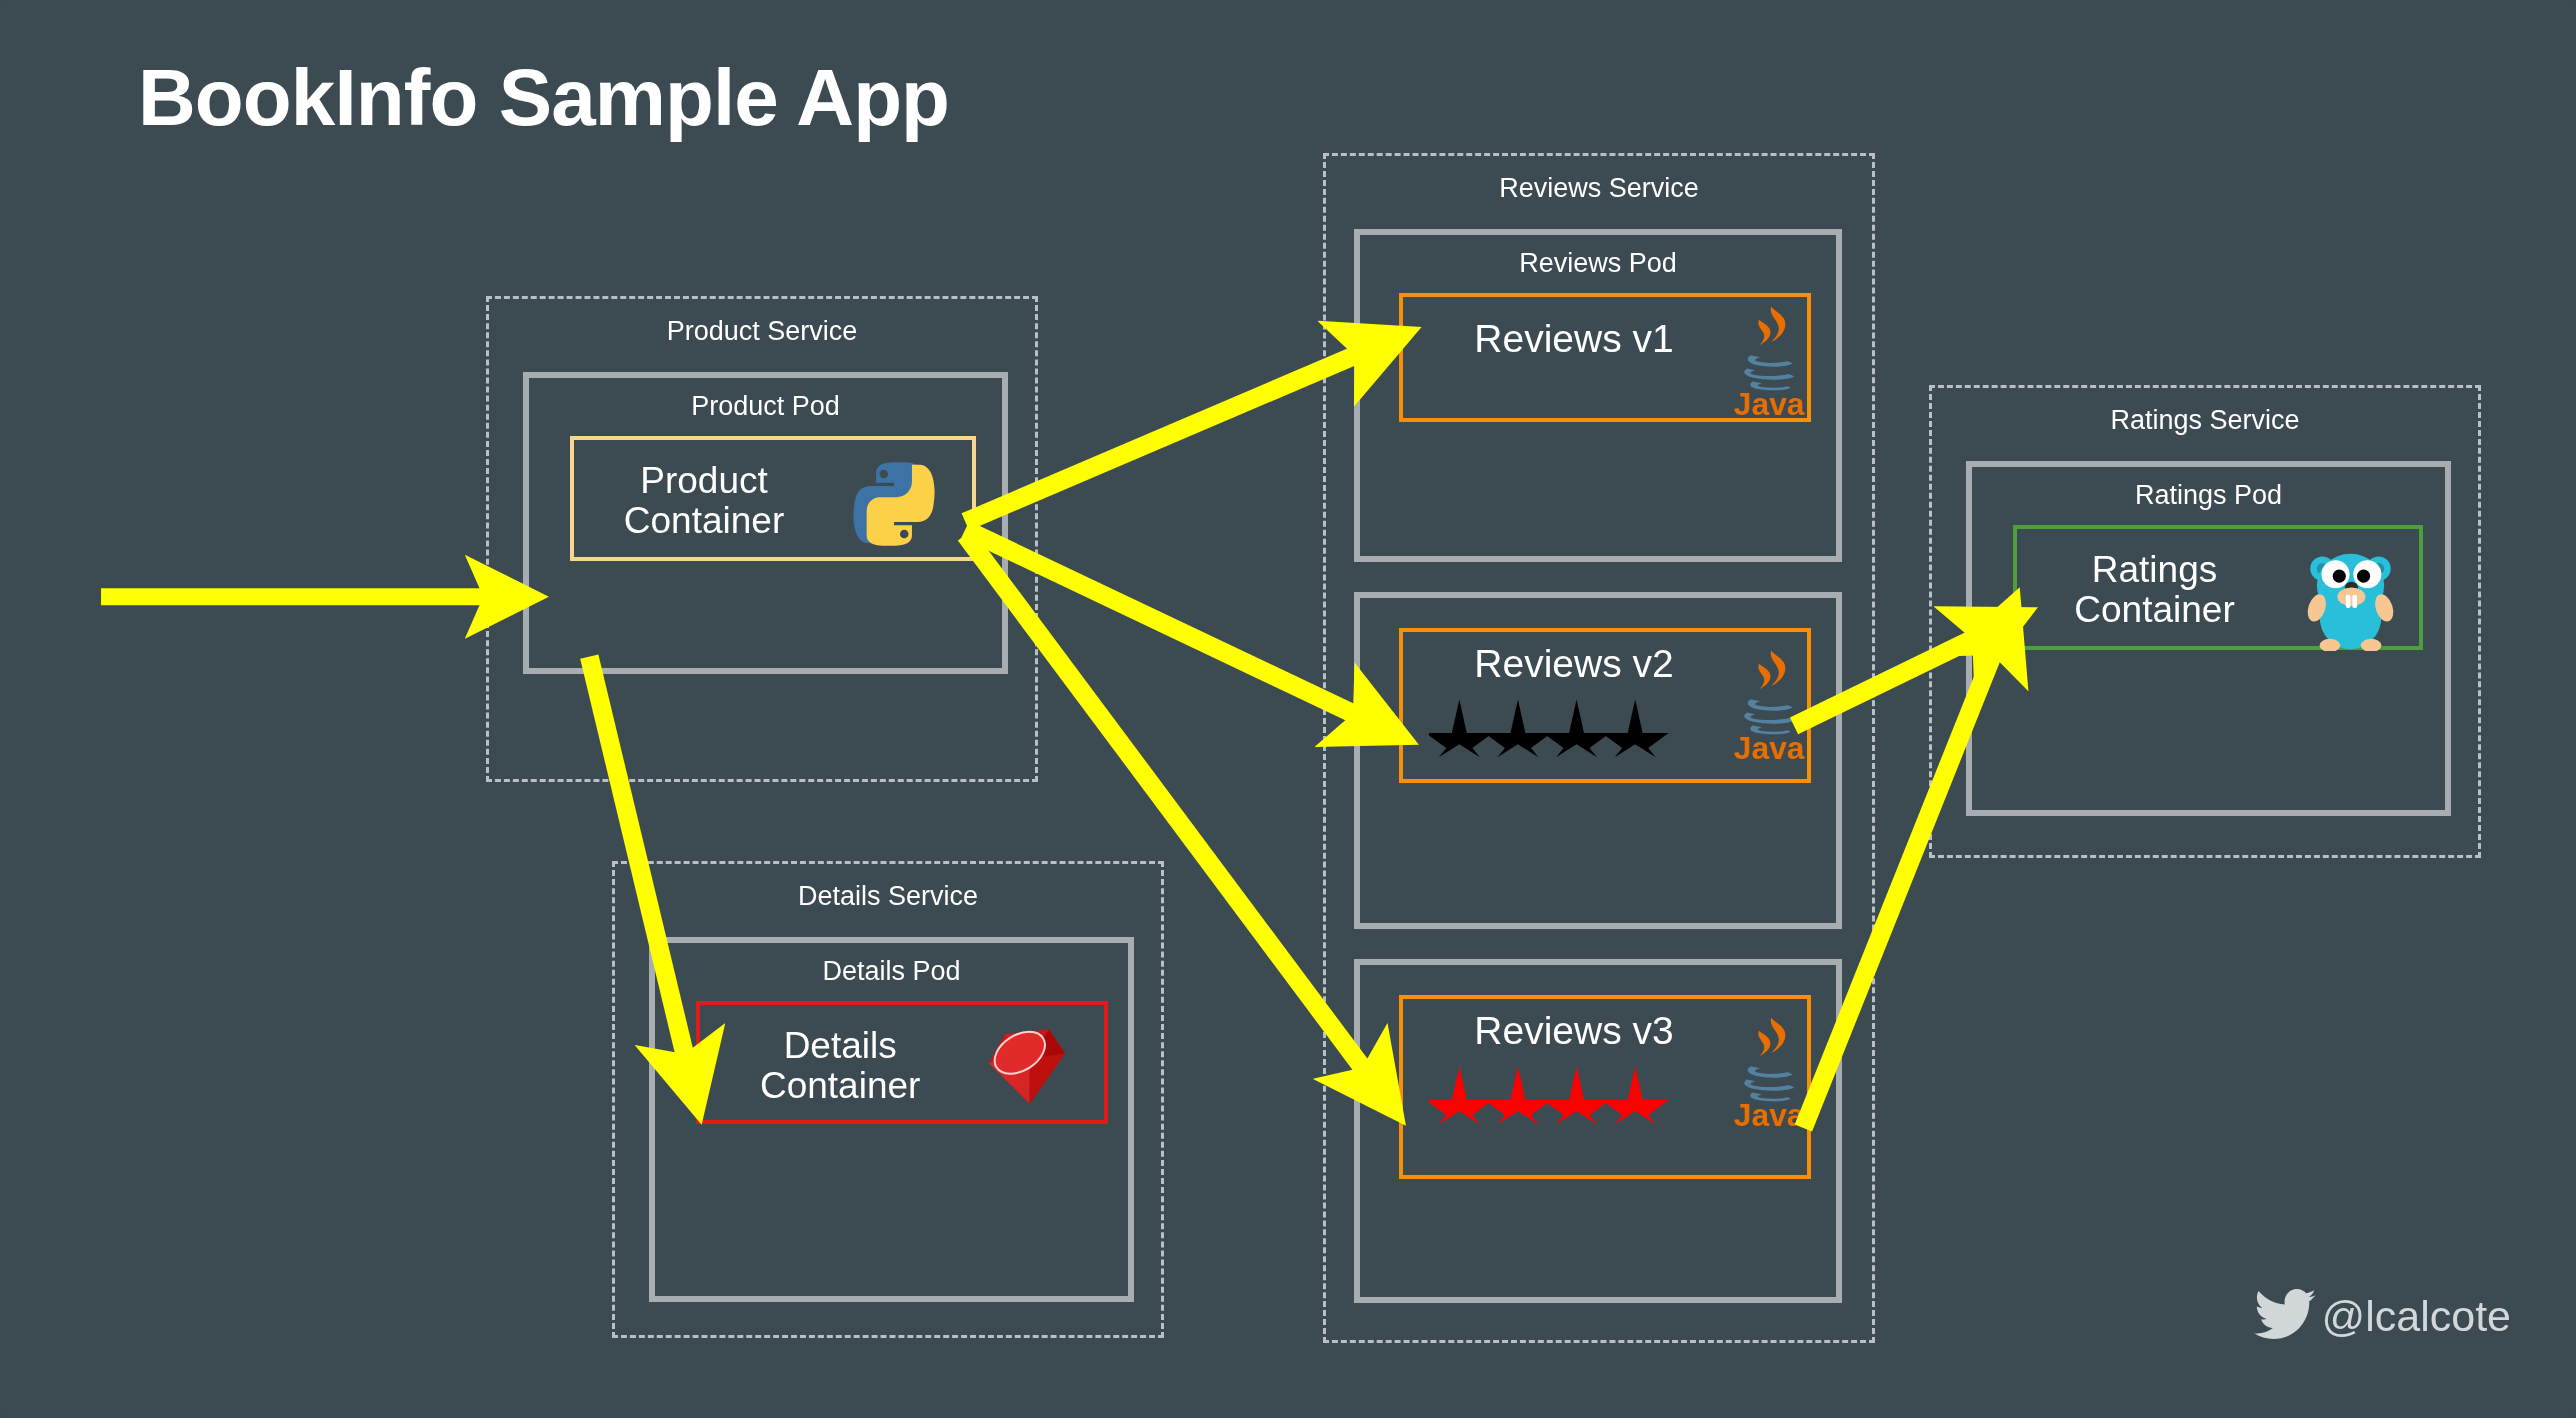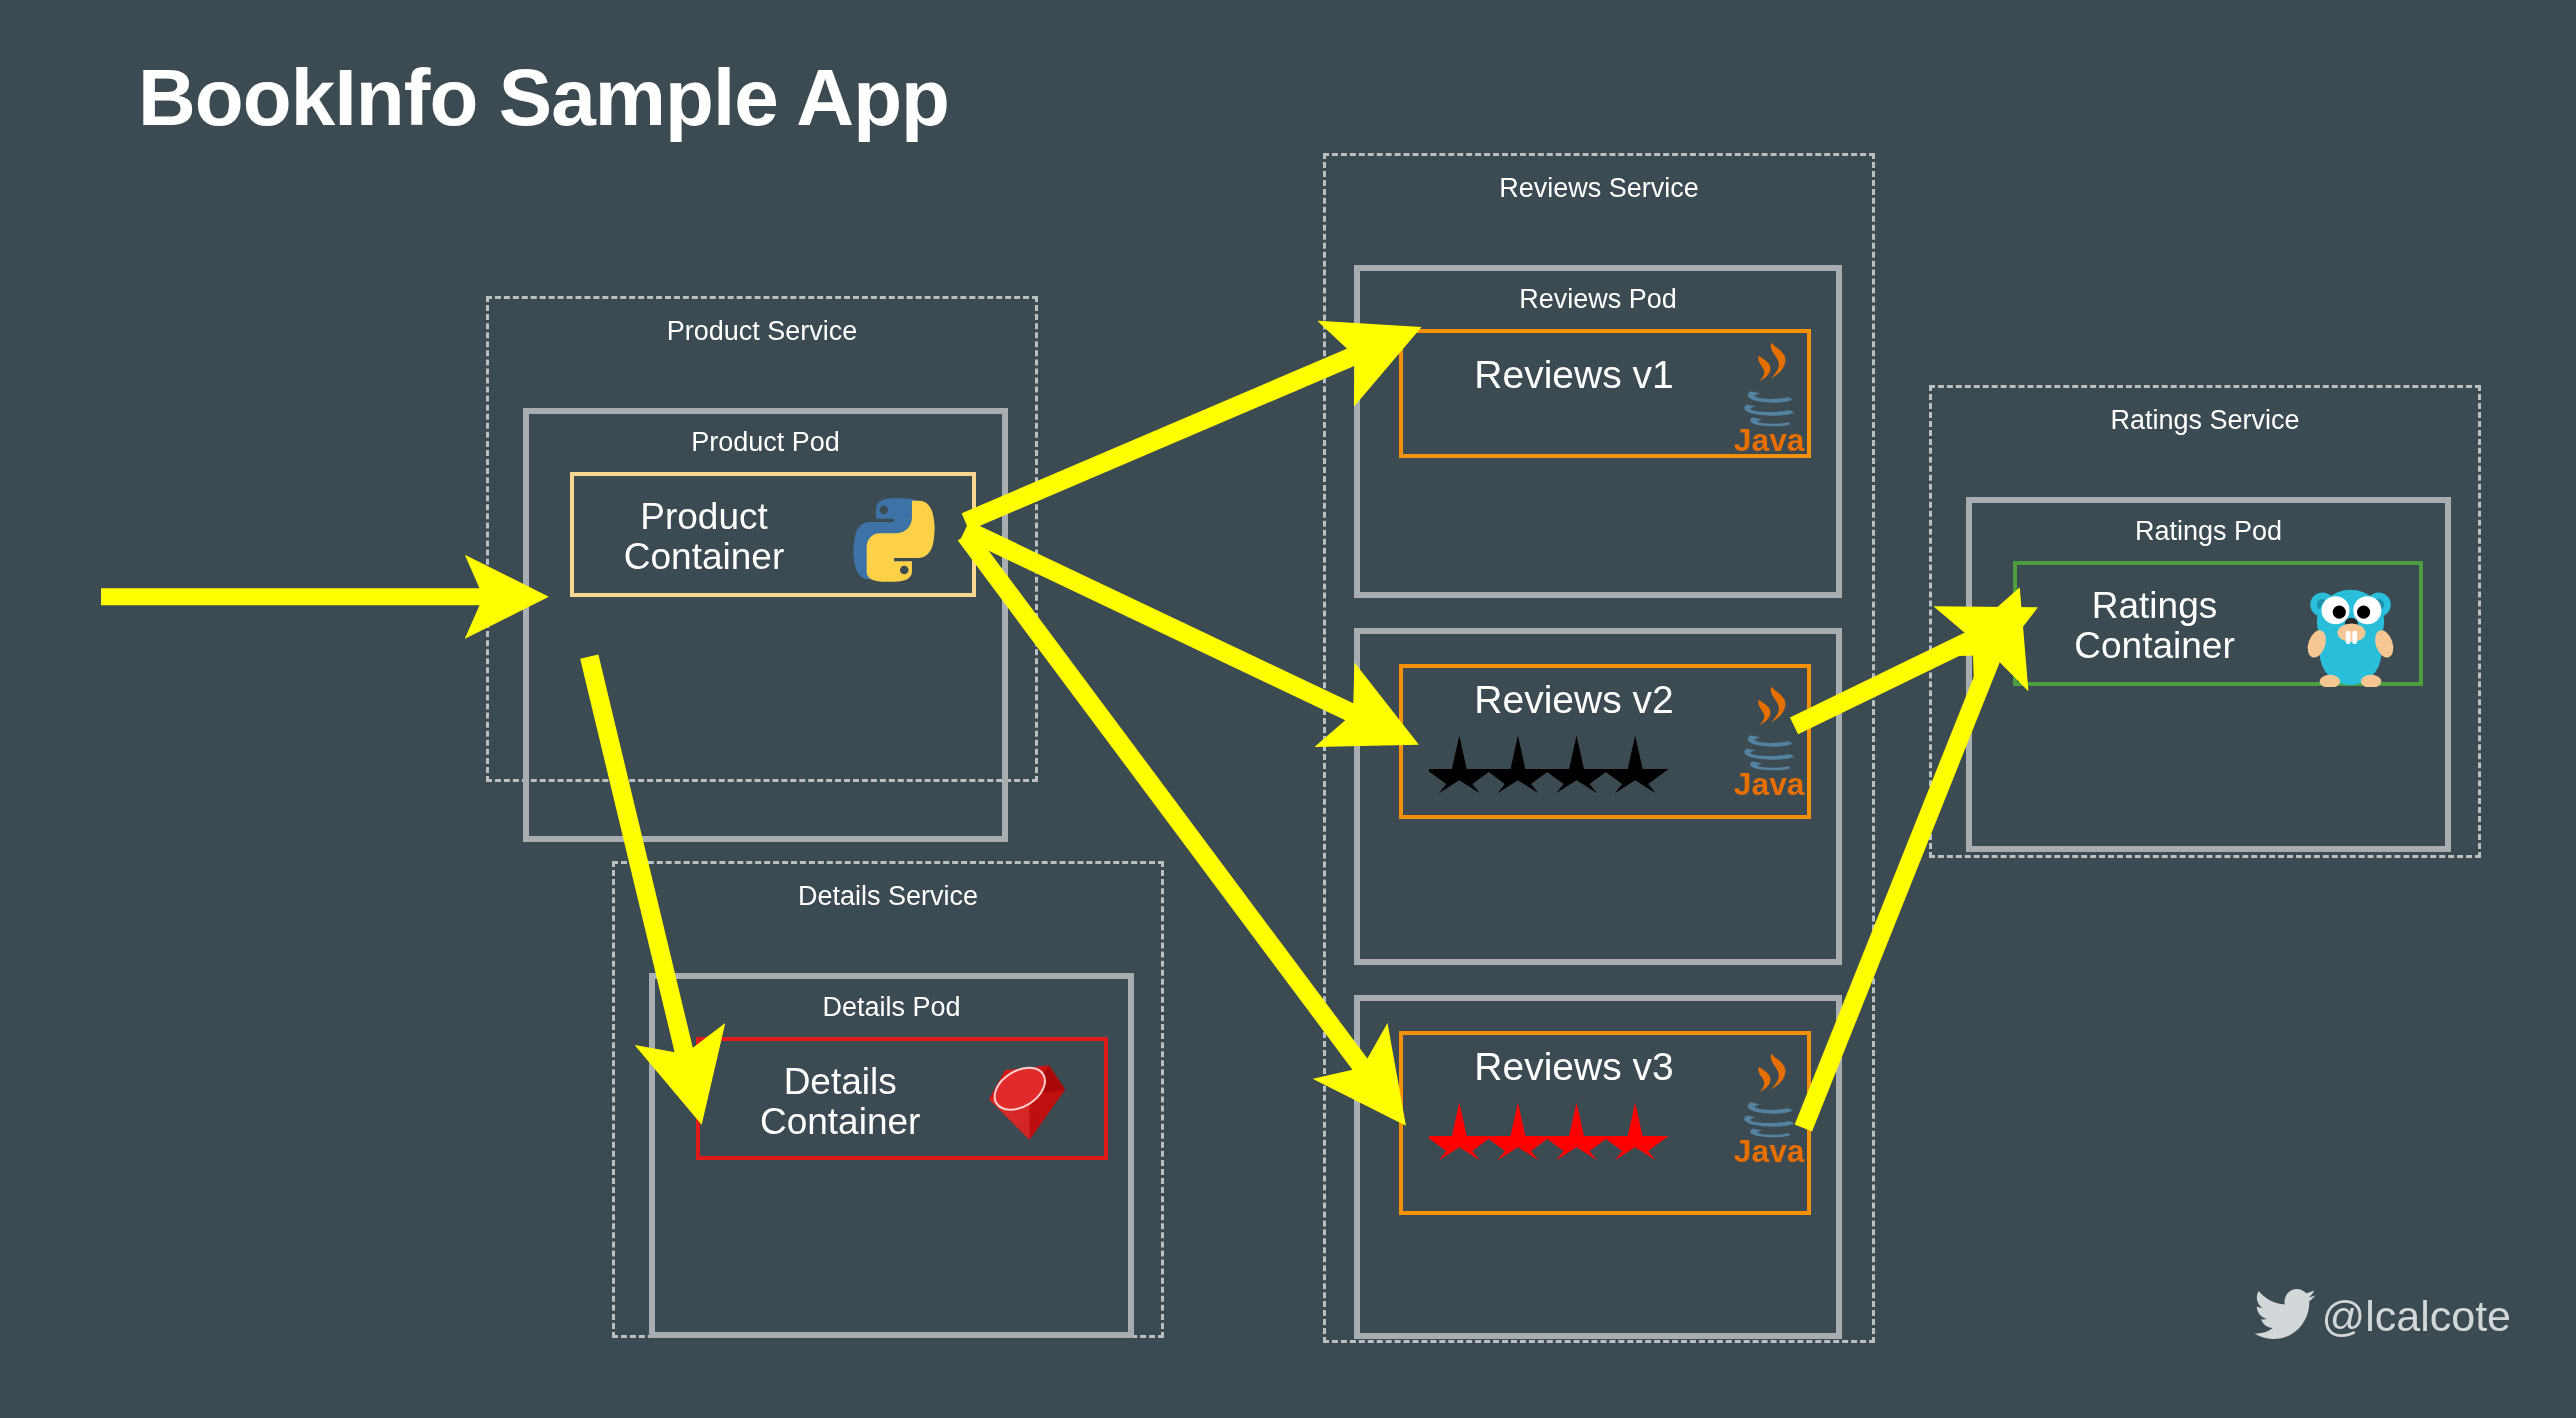--- a/index.html
+++ b/index.html
@@ -41,21 +41,20 @@
     color: #ffffff;
     font-size: 27px;
     white-space: nowrap;
   }
 
   
   .pod {
     position: absolute;
     border: 6.5px solid #a8adb1;
     box-sizing: border-box;
-    margin-top: 36px;
   }
   .pod-label {
     position: absolute;
     left: 0; right: 0;
     top: 13px;
     text-align: center;
     color: #ffffff;
     font-size: 27px;
     white-space: nowrap;
   }
@@ -117,21 +116,21 @@
 </style>
 </head>
 <body>
 
 <div id="stage">
 
   <div id="page-title">BookInfo Sample App</div>
 
   <div class="service" style="left:486px; top:296px; width:552px; height:486px;">
     <div class="service-label">Product Service</div>
-    <div class="pod" style="left:34px; top:73px; width:485px; height:434px;">
+    <div class="pod" style="left:34px; top:73px; width:485px; height:302px;">
       <div class="pod-label">Product Pod</div>
       <div class="container-box cb-product" style="left:41px; top:58px; width:406px; height:125px;">
         <div class="container-text" style="left:13px; top:20.6px; width:234px;">Product
 Container</div>
 
         <span class="logo" style="left:273px; top:17px;">
           <svg width="94" height="94" viewBox="0 0 110 110">
             <path fill="#3c72a5" d="M54 6c-12 0-20 4-20 12v12h21v4H27c-9 0-16 6-18 18-2 13-2 21 0 31 2 11 8 18 16 18h9V81c0-10 8-18 18-18h20c8 0 15-7 15-16V18c0-8-8-12-19-12h-14zm-11 9a5 5 0 110 10 5 5 0 010-10z"></path>
             <path fill="#fcd148" d="M56 104c12 0 20-4 20-12V80H55v-4h28c9 0 16-6 18-18 2-13 2-21 0-31-2-11-8-18-16-18h-9v20c0 10-8 18-18 18H38c-8 0-15 7-15 16v29c0 8 8 12 19 12h14zm11-9a5 5 0 110-10 5 5 0 010 10z"></path>
           </svg>

